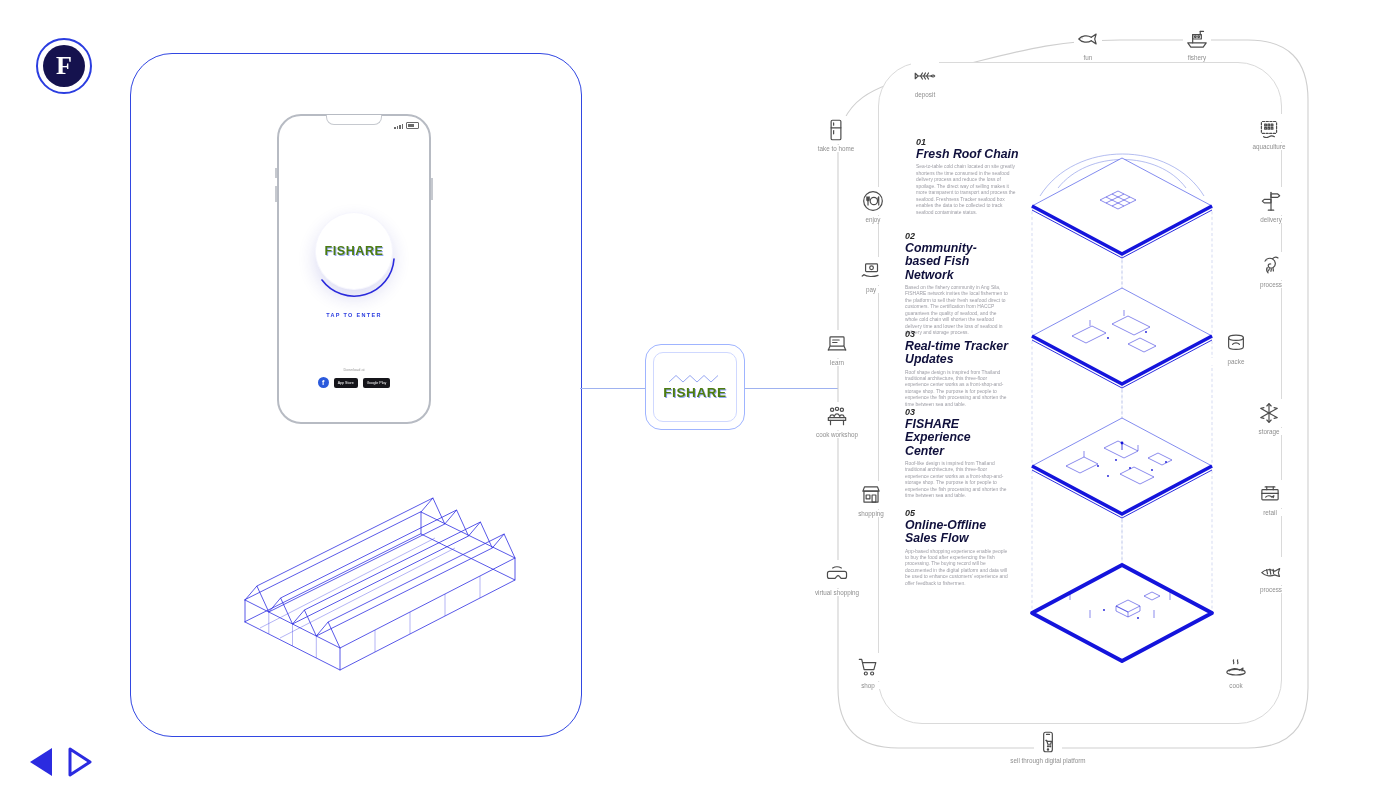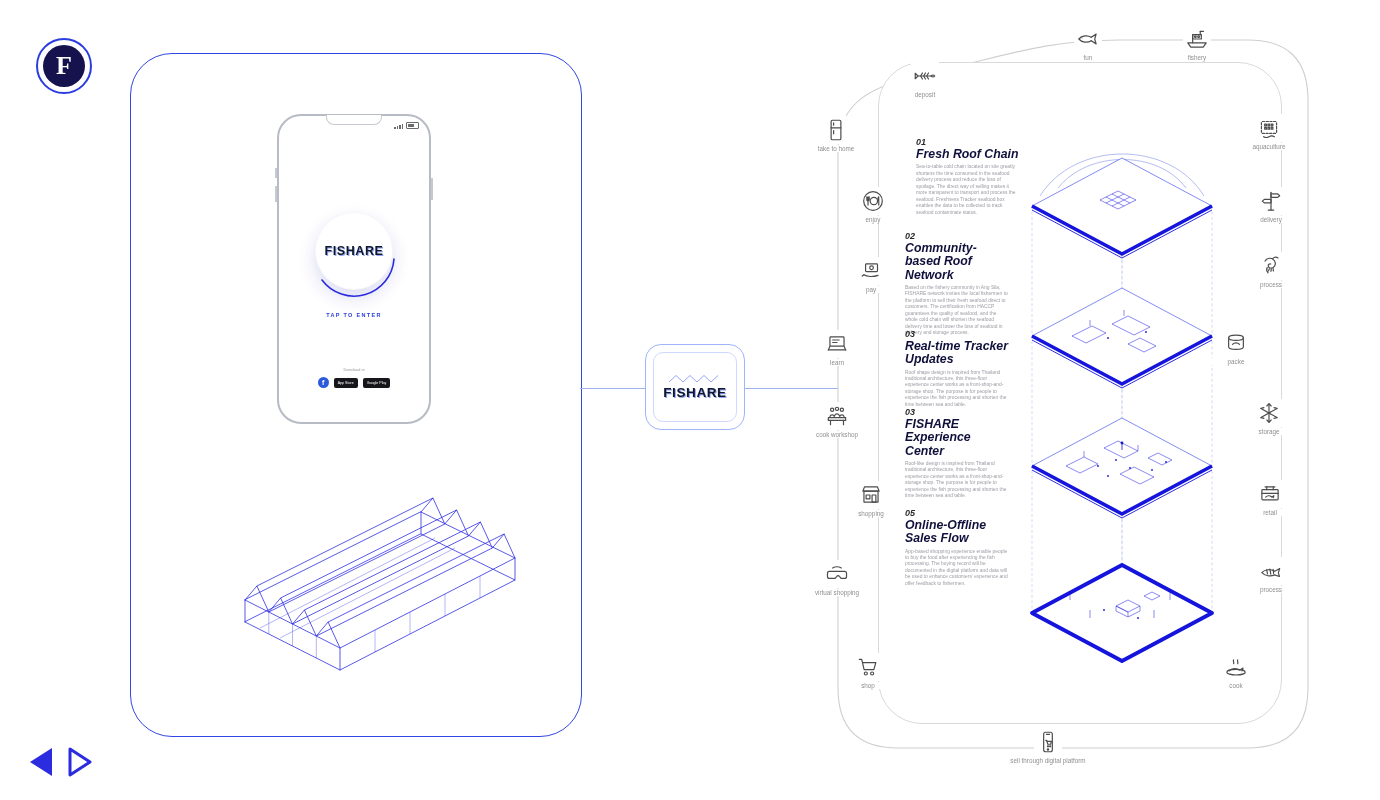--- a/index.html
+++ b/index.html
@@ -23,21 +23,21 @@
   .phone .btn-l2{position:absolute;left:-4px;top:70px;width:2px;height:16px;background:#c6c9cf;}
   .phone .btn-r1{position:absolute;right:-4px;top:62px;width:2px;height:22px;background:#c6c9cf;}
   .ph-status{position:absolute;right:10px;top:6px;display:flex;align-items:flex-end;gap:3px;}
   .ph-status .bars{display:flex;align-items:flex-end;gap:1px;}
   .ph-status .bars i{display:block;width:1.5px;background:#6a6a6a;}
   .ph-status .batt{width:11px;height:5px;border:1px solid #6a6a6a;border-radius:1px;position:relative;}
   .ph-status .batt::after{content:"";position:absolute;left:1px;top:1px;bottom:1px;width:6px;background:#6a6a6a;}
   .app-circle{position:absolute;left:36px;top:96px;width:78px;height:78px;border-radius:50%;
     box-shadow:0 8px 18px rgba(35,35,180,.16), 0 0 0 1px rgba(70,80,220,.05) inset;
     display:flex;align-items:center;justify-content:center;background:#fff;}
-  .fishare-word{color:#0f172a;font-weight:bold;letter-spacing:.6px;text-shadow:1px 1px 0 #93a5f5;}
+  .fishare-word{color:#4d7c0f;font-weight:bold;letter-spacing:.6px;text-shadow:1px 1px 0 #93a5f5;}
   .app-circle .fishare-word{font-size:12.5px;}
   .app-swoosh{position:absolute;left:30px;top:92px;width:92px;height:92px;pointer-events:none;}
   .tap-enter{position:absolute;left:0;top:196px;width:100%;text-align:center;font-size:5.5px;letter-spacing:1.3px;
     color:#2b3de0;font-weight:bold;}
   .dl-caption{position:absolute;left:0;top:252px;width:100%;text-align:center;font-size:3.8px;color:#9a9a9a;}
   .store-row{position:absolute;left:0;top:261px;width:100%;display:flex;align-items:center;justify-content:center;gap:5px;}
   .fb-dot{width:11px;height:11px;border-radius:50%;background:#2b5adc;color:#fff;font-size:7px;font-weight:bold;
     display:flex;align-items:center;justify-content:center;}
   .badge{height:10px;padding:0 4px;background:#15151a;border-radius:2px;color:#fff;font-size:3.6px;
     display:flex;align-items:center;white-space:nowrap;}
@@ -246,21 +246,21 @@
 
   <div class="abs sections">
     <div class="section" style="top: 137px; margin-left: 11px;">
       <div class="sec-num">01</div>
       <div class="sec-title">Fresh Roof Chain</div>
       <div class="sec-body">Sea-to-table cold chain located on site greatly shortens the time consumed in the seafood delivery process and reduce the loss of spoilage. The direct way of selling makes it more transparent to transport and process the seafood. Freshness Tracker seafood box enables the data to be collected to track seafood contaminate status.</div>
     </div>
 
     <div class="section" style="top: 231px;">
       <div class="sec-num">02</div>
-      <div class="sec-title">Community-based Roof Network</div>
+      <div class="sec-title">Community-based Fish Network</div>
       <div class="sec-body">Based on the fishery community in Ang Sila, FISHARE network invites the local fishermen to the platform to sell their fresh seafood direct to customers. The certification from HACCP guarantees the quality of seafood, and the whole cold chain will shorten the seafood delivery time and lower the loss of seafood in delivery and storage process.</div>
     </div>
 
     <div class="section" style="top: 329px;">
       <div class="sec-num">03</div>
       <div class="sec-title">Real-time Tracker Updates</div>
       <div class="sec-body">Roof shape design is inspired from Thailand traditional architecture, this three-floor experience center works as a front-shop-and-storage shop. The purpose is for people to experience the fish processing and shorten the time between sea and table.</div>
     </div>
 
     <div class="section" style="top: 407px;">

